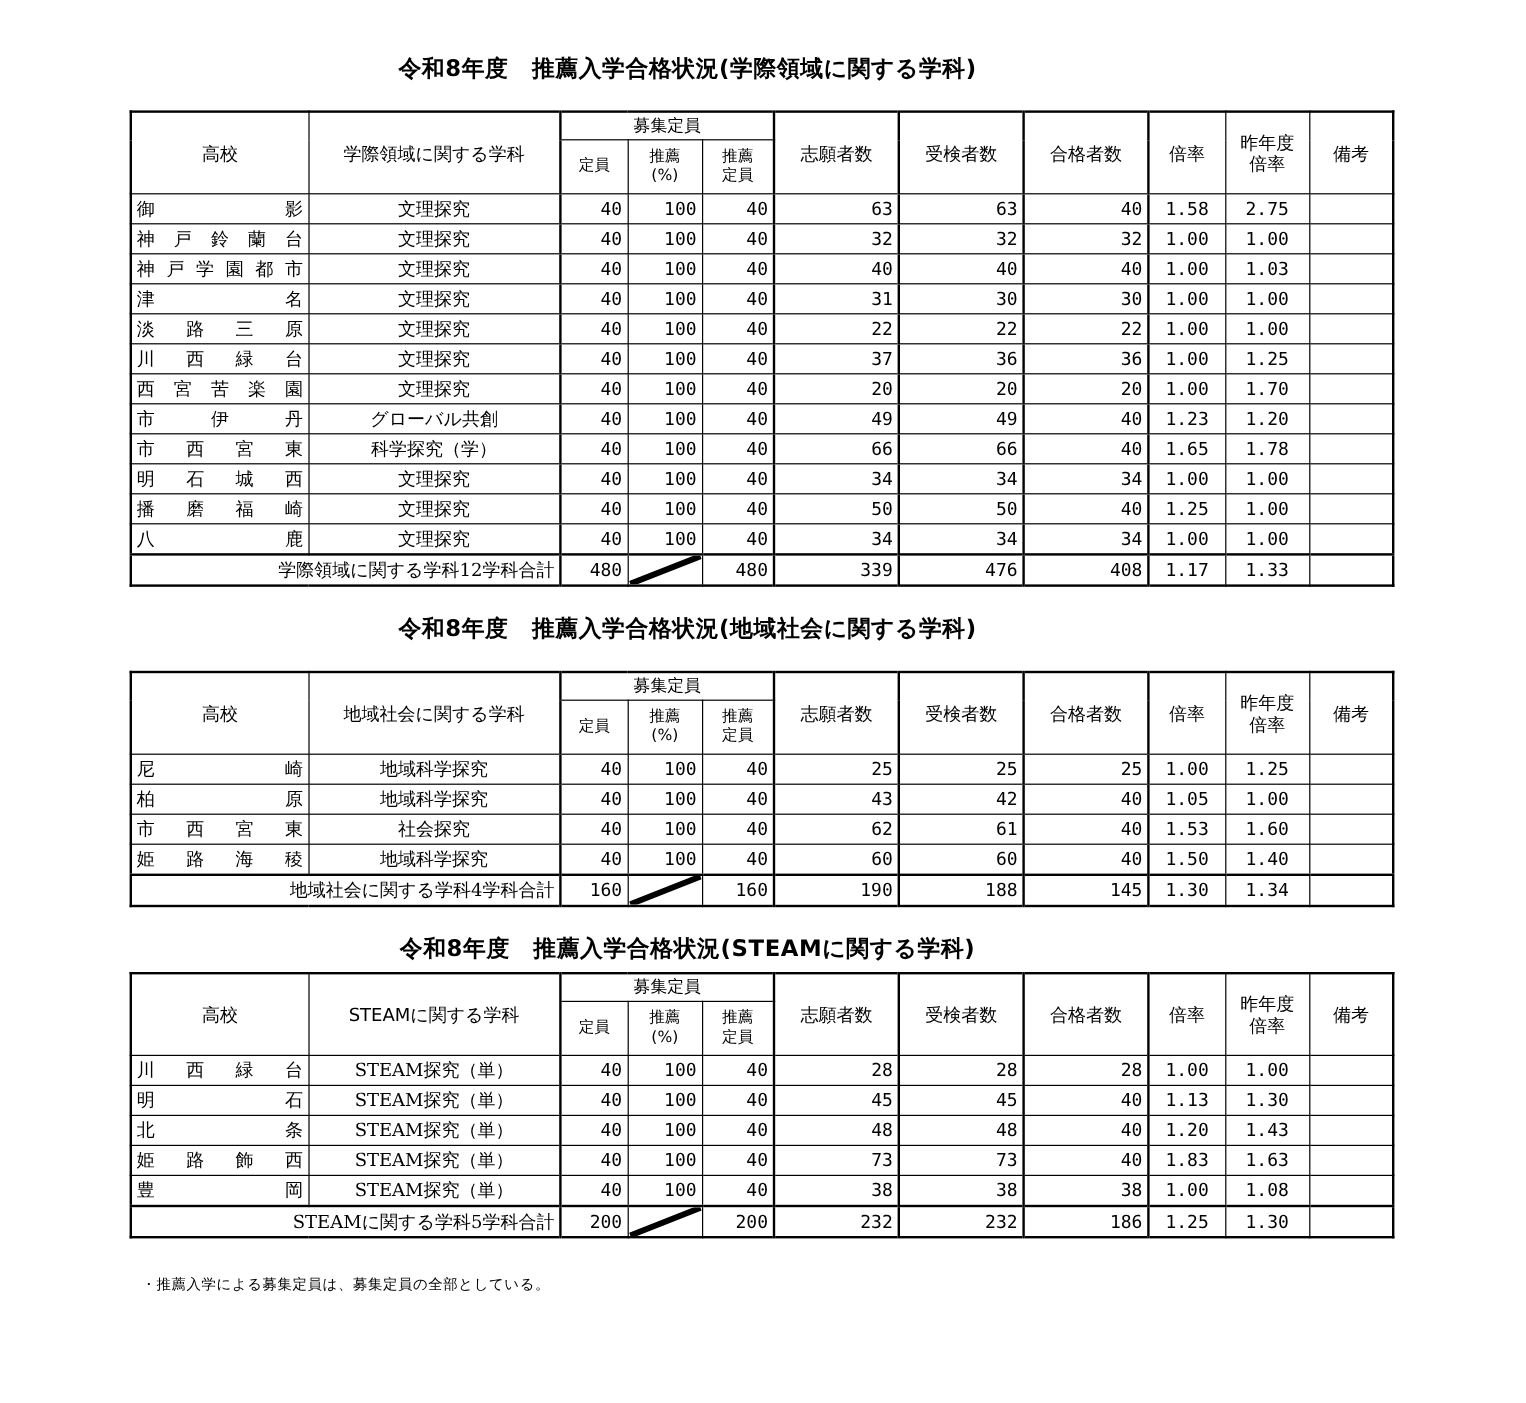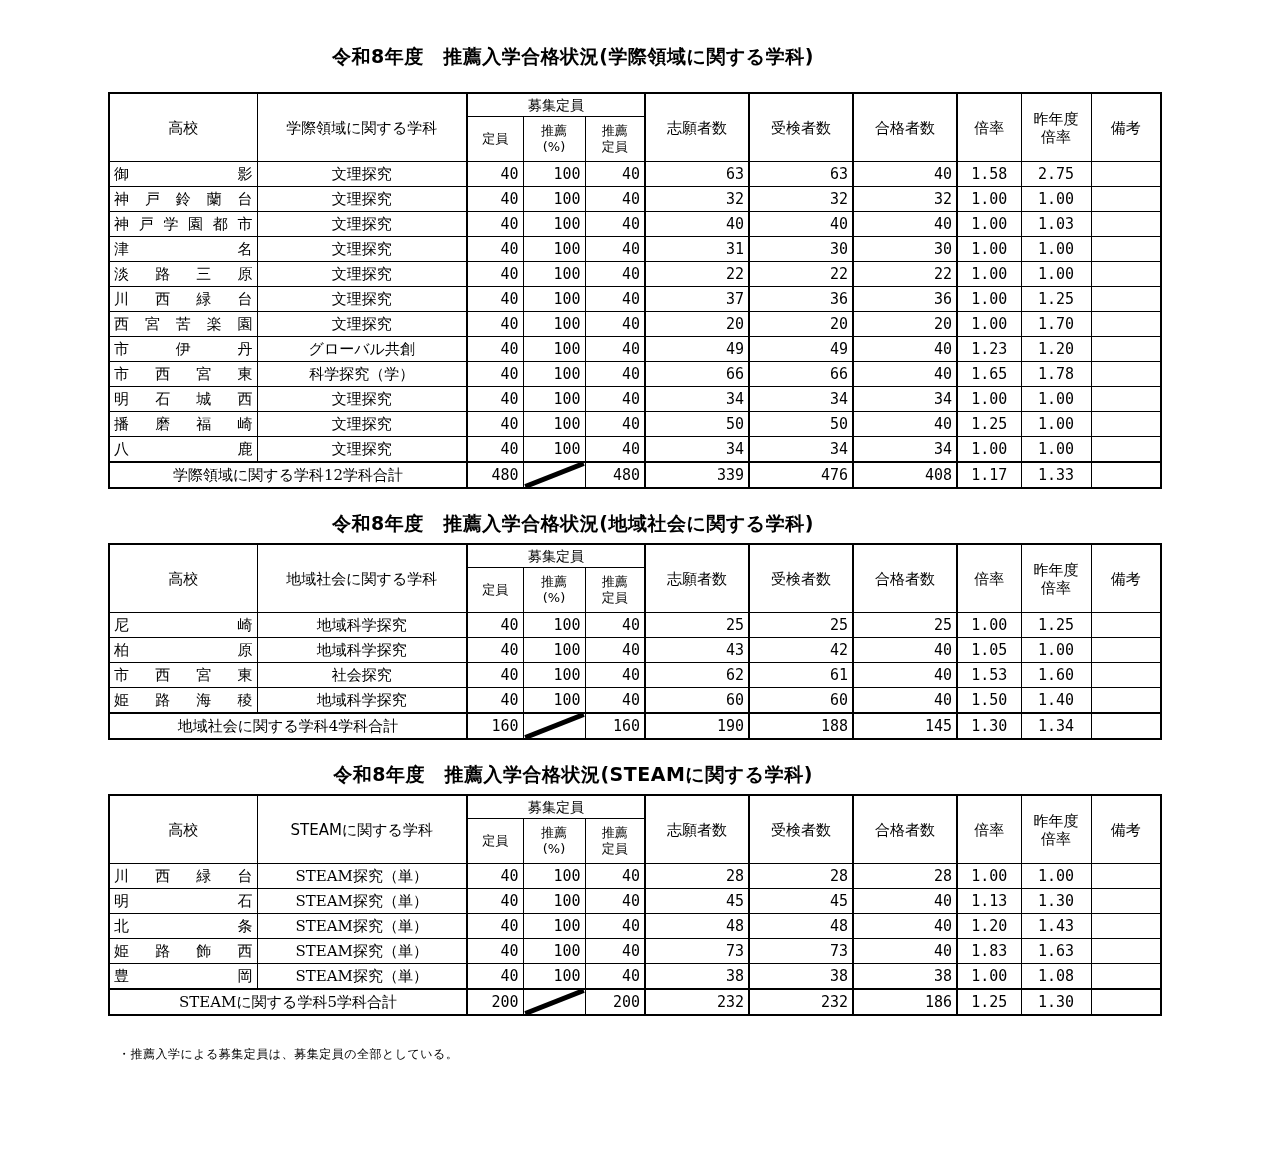--- a/index.html
+++ b/index.html
@@ -26,21 +26,21 @@
 
   .section-title {
     text-align: center;
     font-family: "DejaVu Sans", "Liberation Sans", sans-serif;
     font-weight: bold;
     font-size: 19px;
     letter-spacing: 0.5px;
     padding: 0;
   }
   .sec1 .section-title { padding-top: 44px; padding-bottom: 22px; padding-right: 110px; }
-  .sec2 .section-title { padding-top: 22px; padding-bottom: 6px; padding-right: 110px; }
+  .sec2 .section-title { padding-top: 22px; padding-bottom: 22px; padding-right: 110px; }
   .sec3 .section-title { padding-top: 22px; padding-bottom: 6px; padding-right: 110px; }
 
   table.grid {
     border-collapse: collapse;
     margin-left: 108px;
     table-layout: fixed;
     background: #fff;
     border: 2px solid #000;
   }
   table.grid td, table.grid th {
@@ -96,21 +96,21 @@
     font-family: "DejaVu Sans Mono", "Liberation Mono", monospace;
     font-size: 14px;
     margin-top: 28px;
   }
   td.note { }
 
   tr.total td {
     border-top: 2px solid #000;
   }
   td.total-label {
-    text-align: center;
+    text-align: right;
     font-size: 15px;
     font-family: "DejaVu Serif", "Liberation Serif", serif;
   }
   td.slash {
     position: relative;
     padding: 0;
   }
   td.slash svg {
     position: absolute;
     left: 0; top: 0;

